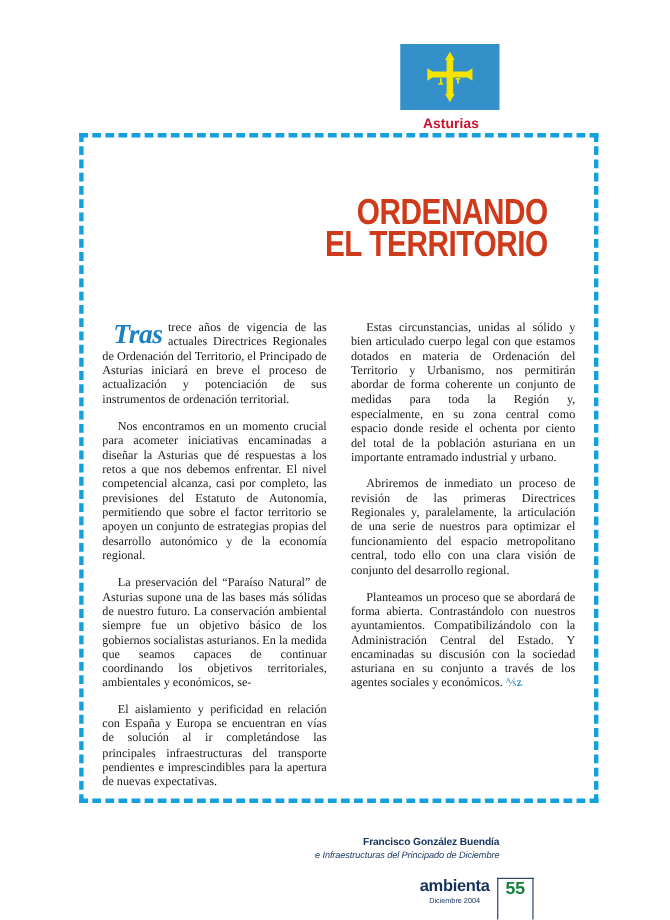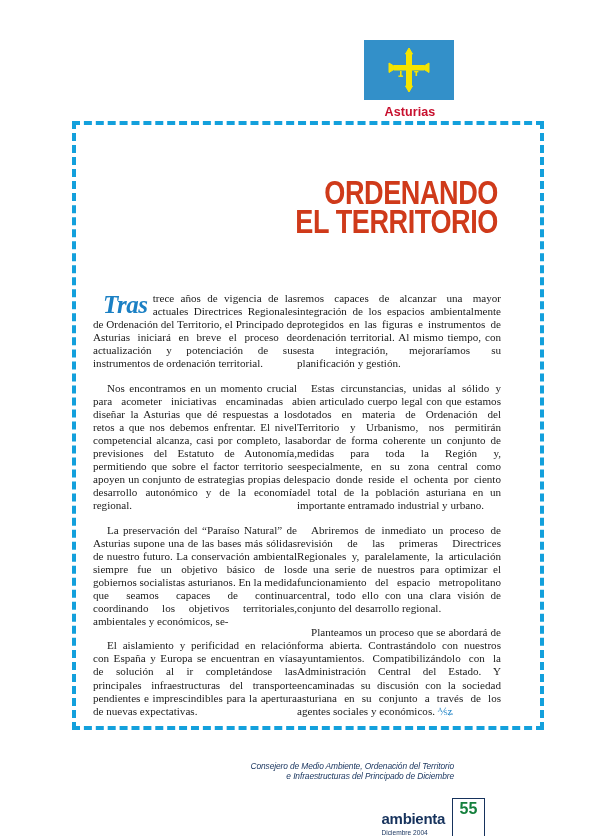--- a/index.html
+++ b/index.html
@@ -88,20 +88,21 @@
   }
 
   
   .columns {
     position: absolute;
     left: 93px;
     top: 292px;
     width: 430px;
     height: 430px;
     display: flex;
+    gap: 22px;
   }
   .col {
     width: 204px;
     font-family: "Liberation Serif", serif;
     font-size: 11.1px;
     line-height: 13.1px;
     color: #1a1a1a;
     text-align: justify;
   }
   .col p {
@@ -167,24 +168,23 @@
   
   .footer {
     position: absolute;
     right: 33px;
     top: 798px;
     display: flex;
     align-items: flex-start;
     height: 38px;
   }
   .footer-brand {
-    text-align: left;
+    text-align: center;
     padding-right: 7px;
     padding-top: 0px;
-    margin-top: 13px;
   }
   .brand-name {
     font-family: "Liberation Sans", sans-serif;
     font-weight: bold;
     font-size: 15px;
     line-height: 16px;
     color: #16325c;
     letter-spacing: -0.3px;
   }
   .brand-date {
@@ -255,31 +255,30 @@
     <div class="col">
       <p class="noindent">
         <span class="dropword">Tras</span><span>trece años de vigencia de las actuales Directrices Regionales de Ordenación del Territorio, el Principado de Asturias iniciará en breve el proceso de actualización y potenciación de sus instrumentos de ordenación territorial.</span>
       </p>
       <p><span>Nos encontramos en un momento crucial para acometer iniciativas encaminadas a diseñar la Asturias que dé respuestas a los retos a que nos debemos enfrentar. El nivel competencial alcanza, casi por completo, las previsiones del Estatuto de Autonomía, permitiendo que sobre el factor territorio se apoyen un conjunto de estrategias propias del desarrollo autonómico y de la economía regional.</span></p>
       <p><span>La preservación del “Paraíso Natural” de Asturias supone una de las bases más sólidas de nuestro futuro. La conservación ambiental siempre fue un objetivo básico de los gobiernos socialistas asturianos. En la medida que seamos capaces de continuar coordinando los objetivos territoriales, ambientales y económicos, se-</span></p>
       <p><span>El aislamiento y perificidad en relación con España y Europa se encuentran en vías de solución al ir completándose las principales infraestructuras del transporte pendientes e imprescindibles para la apertura de nuevas expectativas.</span></p>
     </div>
 
     <div class="col">
-      <p class="noindent"><span>remos capaces de alcanzar una mayor integración de los espacios ambientalmente protegidos en las figuras e instrumentos de ordenación territorial. Al mismo tiempo, con esta integración, mejoraríamos su planificación y gestión.</span></p>
       <p><span>Estas circunstancias, unidas al sólido y bien articulado cuerpo legal con que estamos dotados en materia de Ordenación del Territorio y Urbanismo, nos permitirán abordar de forma coherente un conjunto de medidas para toda la Región y, especialmente, en  su zona central como espacio donde reside el ochenta por ciento del total de la población asturiana en un importante entramado industrial y urbano.</span></p>
       <p><span>Abriremos de inmediato un proceso de revisión de las primeras Directrices Regionales y, paralelamente, la articulación de una serie de nuestros para optimizar el funcionamiento del espacio metropolitano central, todo ello con una clara visión de conjunto del desarrollo regional.</span></p>
       <p><span>Planteamos un proceso que se abordará de forma abierta. Contrastándolo con nuestros ayuntamientos. Compatibilizándolo con la Administración Central del Estado. Y encaminadas su discusión con la sociedad asturiana en su conjunto a través de los agentes sociales y económicos.</span> <span class="endmark">⅍ʑ</span></p>
     </div>
 
   </div>
 
   <div class="byline">
+    <div class="byline-name">Francisco González Buendía</div>
     <div class="byline-role">
-      <span>Consejero de Medio Ambiente, Ordenación del Territorio</span>
       <span>e Infraestructuras del Principado de Diciembre</span>
     </div>
   </div>
 
   <div class="footer">
     <div class="footer-brand">
       <div class="brand-name">ambienta</div>
       <div class="brand-date">Diciembre 2004</div>
     </div>
     <div class="page-number-box">

